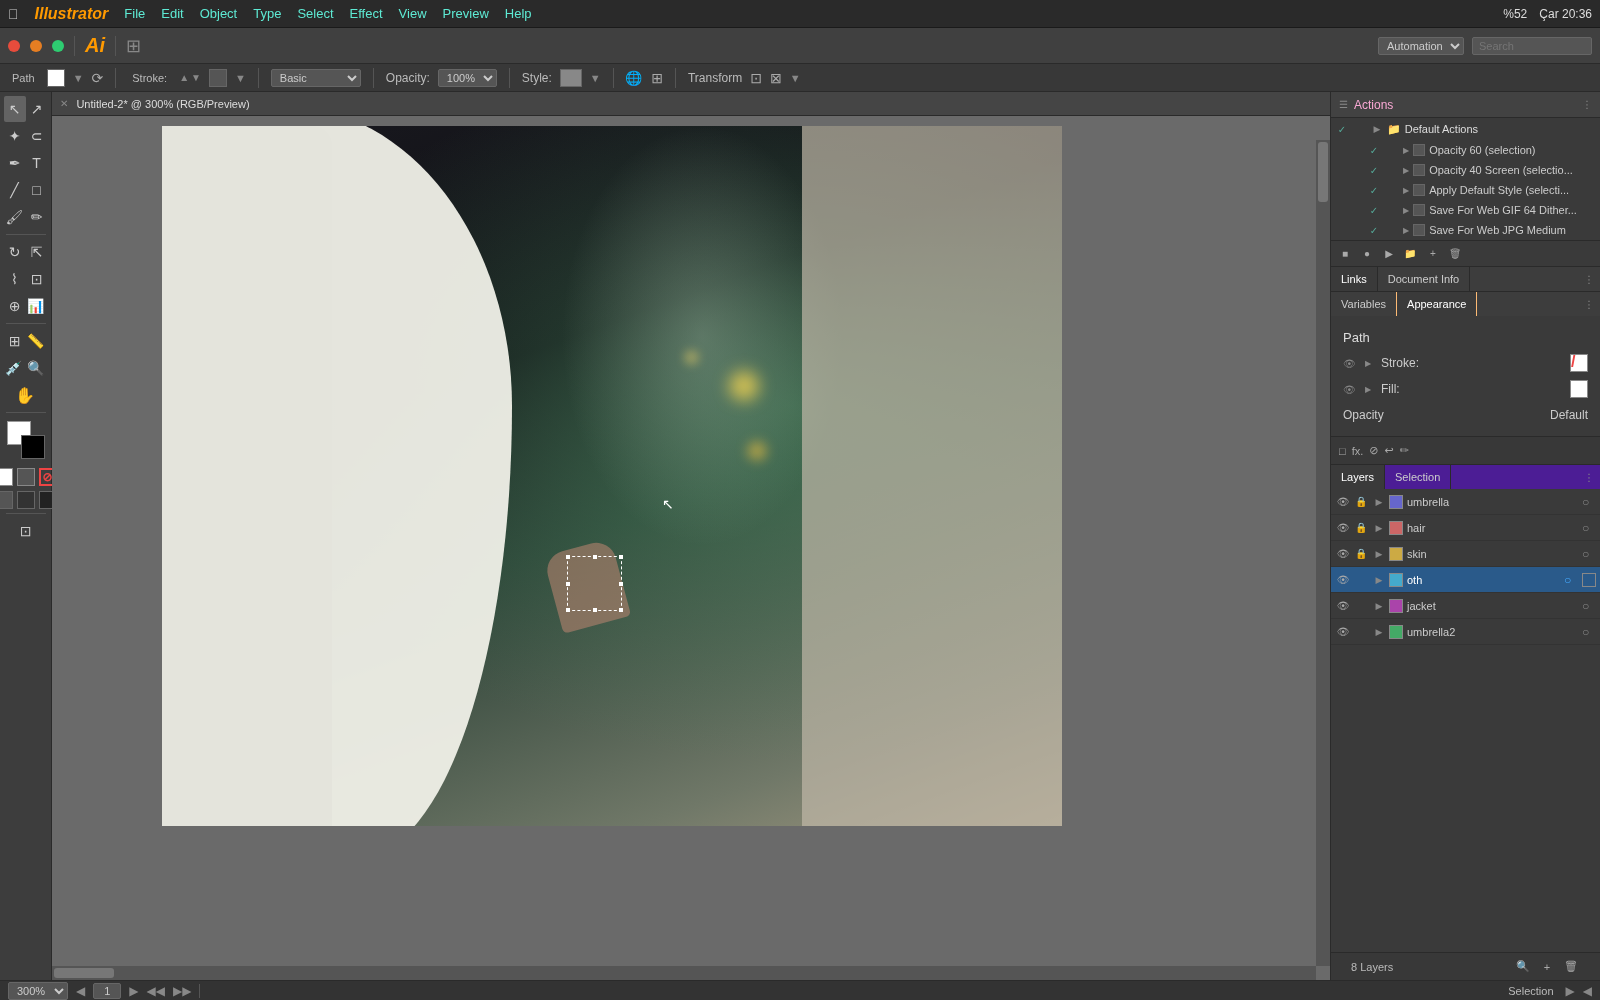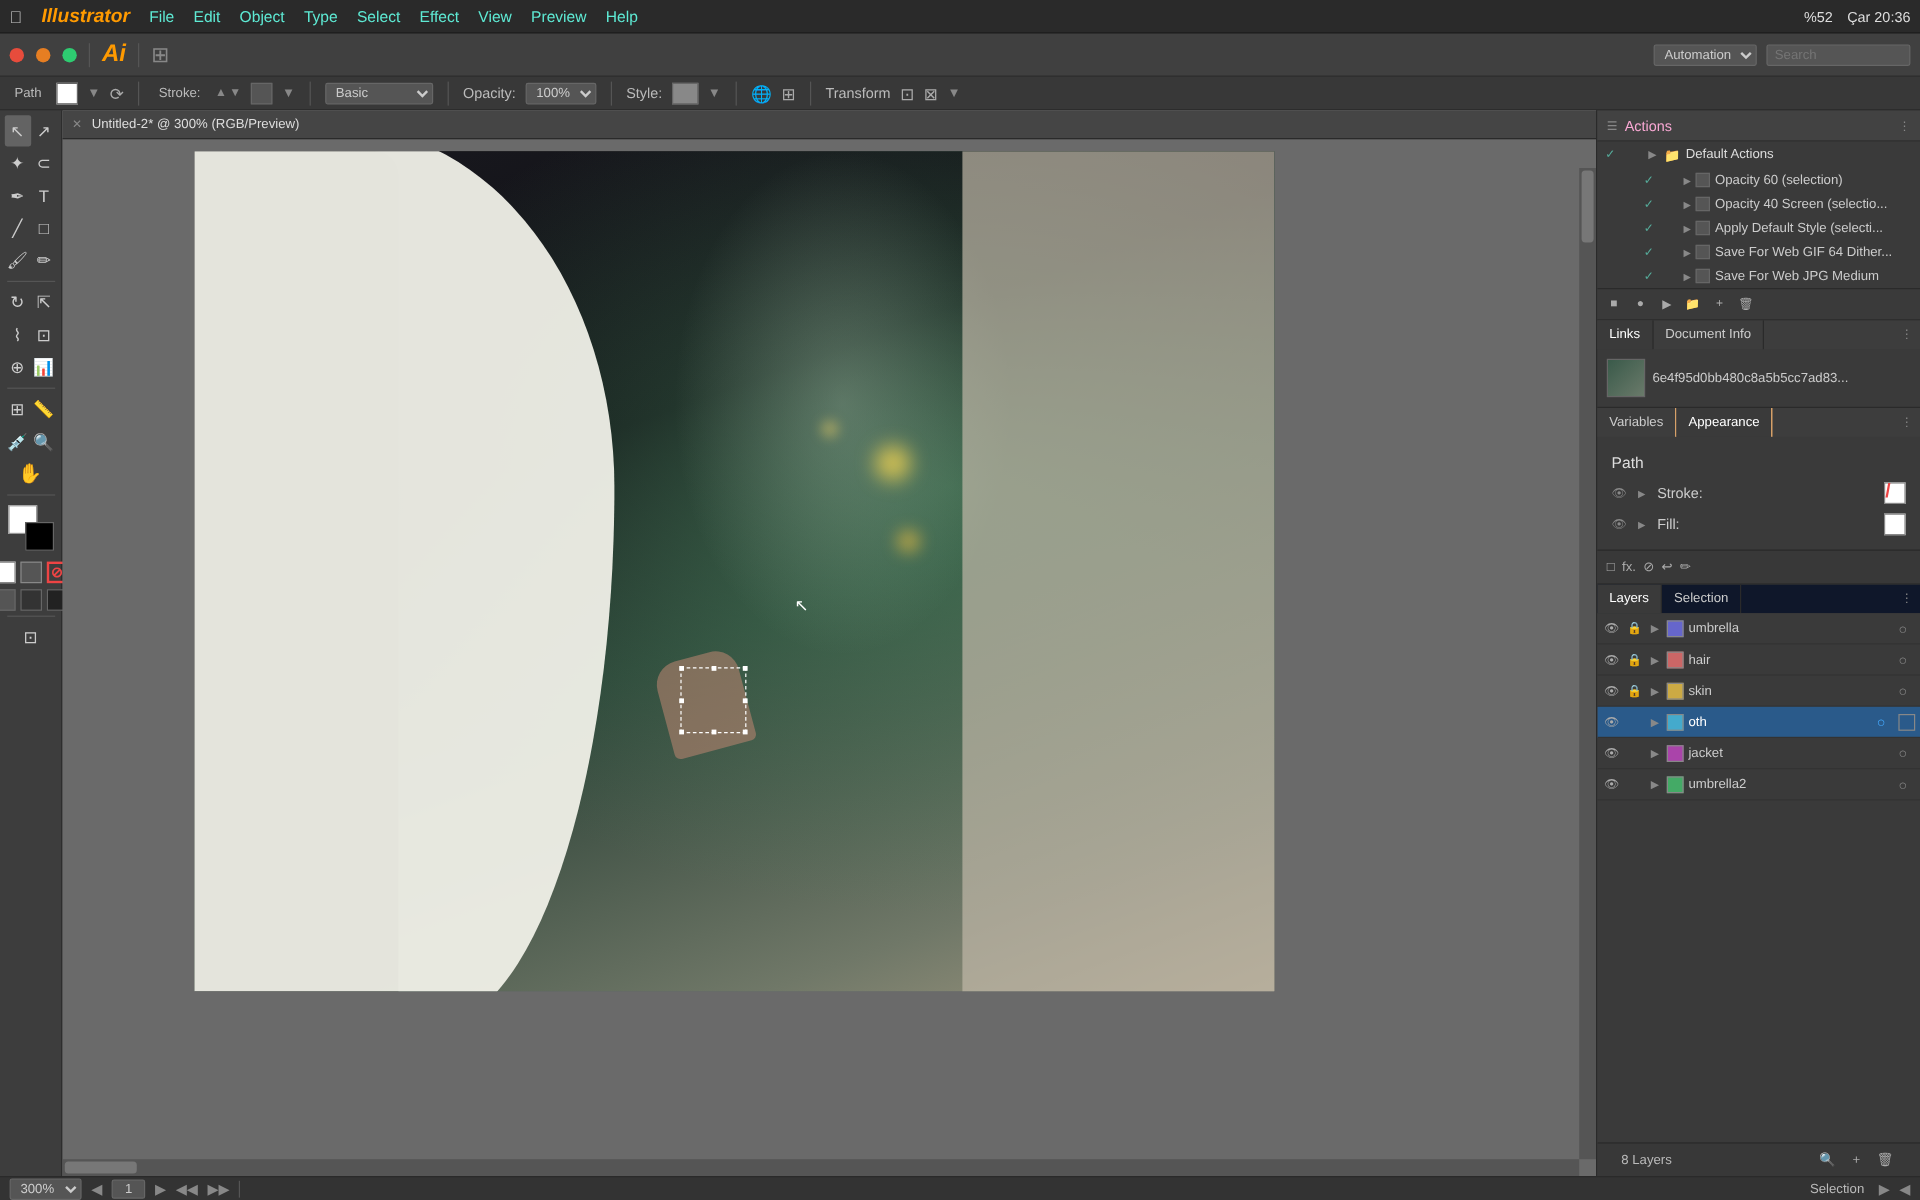--- a/index.html
+++ b/index.html
@@ -195,21 +195,21 @@
     .opacity-value { font-size: 12px; color: #ccc; }
     .appear-bottom-toolbar {
       height: 28px; background: #383838;
       display: flex; align-items: center; padding: 0 8px; gap: 6px;
       border-top: 1px solid #2a2a2a;
     }
     .ab2-btn { font-size: 11px; color: #aaa; cursor: pointer; }
 
     
     #layers-panel { flex: 1; display: flex; flex-direction: column; overflow: hidden; }
-    .layers-tabs { display: flex; height: 24px; background: #0f172a; }
+    .layers-tabs { display: flex; height: 24px; background: #4c1d95; }
     .layers-tab { padding: 0 10px; height: 100%; display: flex; align-items: center; font-size: 11px; color: #ccc; cursor: pointer; border-right: 1px solid #2a2a2a; }
     .layers-tab.active { background: #3a3a3a; color: #fff; }
     .layers-list { flex: 1; overflow-y: auto; background: #3a3a3a; }
     .layer-row {
       display: flex; align-items: center; height: 26px; padding: 0 4px; cursor: pointer; gap: 4px;
       border-bottom: 1px solid #333;
     }
     .layer-row.active { background: #2a5a8a; }
     .layer-eye { font-size: 10px; color: #aaa; width: 16px; text-align: center; cursor: pointer; }
     .layer-lock { font-size: 10px; color: #888; width: 14px; text-align: center; cursor: pointer; }
@@ -494,28 +494,20 @@
     </div>
 
     <div class="panel-section" id="links-panel">
       <div class="links-tabs">
         <div class="links-tab active">Links</div>
         <div class="links-tab">Document Info</div>
         <div style="margin-left:auto;padding:0 6px;display:flex;align-items:center;">
           <span style="color:#888;font-size:10px;">⋮</span>
         </div>
       </div>
-      <div class="links-content">
-        <div class="link-item">
-          <div class="link-thumb">
-            <div style="width:100%;height:100%;background:linear-gradient(135deg,#3a5a4a,#6a7a6a);"></div>
-          </div>
-          <span class="link-name">6e4f95d0bb480c8a5b5cc7ad83...</span>
-        </div>
-      </div>
     </div>
 
     <div class="panel-section" id="appearance-panel">
       <div class="vars-tabs">
         <div class="vars-tab">Variables</div>
         <div class="vars-tab active">Appearance</div>
         <div style="margin-left:auto;padding:0 6px;display:flex;align-items:center;">
           <span style="color:#888;font-size:10px;">⋮</span>
         </div>
       </div>
@@ -534,20 +526,25 @@
           </div>
         </div>
 
         <div class="appear-row">
           <span class="appear-eye">👁</span>
           <span class="appear-arrow">▶</span>
           <span class="appear-label">Fill:</span>
           <div class="appear-swatch" style="background:#fff;"></div>
         </div>
 
+        <div class="opacity-row">
+          <span class="opacity-label">Opacity</span>
+          <span style="flex:1;"></span>
+          <span class="opacity-value">Default</span>
+        </div>
       </div>
       <div class="appear-bottom-toolbar">
         <span class="ab2-btn">□</span>
         <span class="ab2-btn">fx.</span>
         <span class="ab2-btn">⊘</span>
         <span class="ab2-btn">↩</span>
         <span class="ab2-btn">✏</span>
       </div>
     </div>
 

